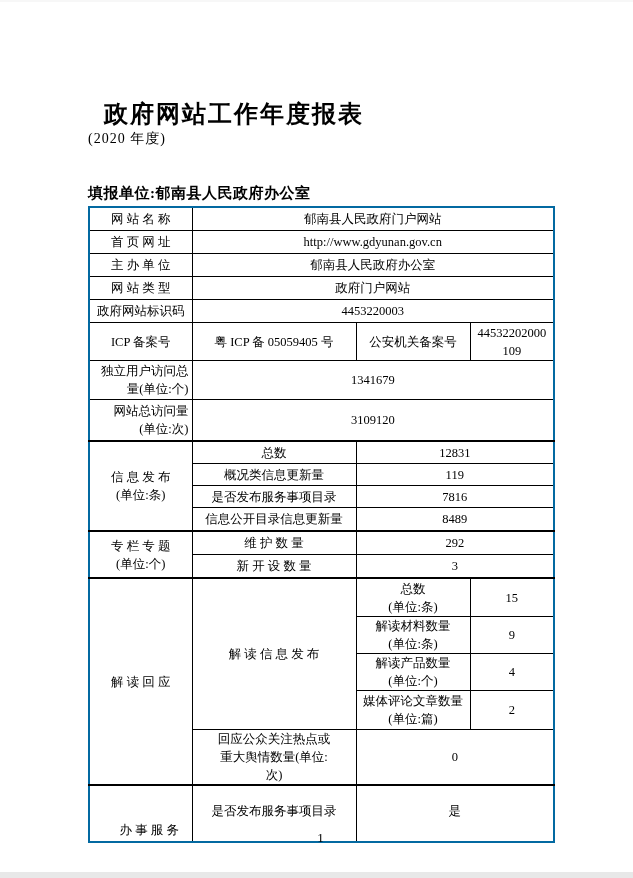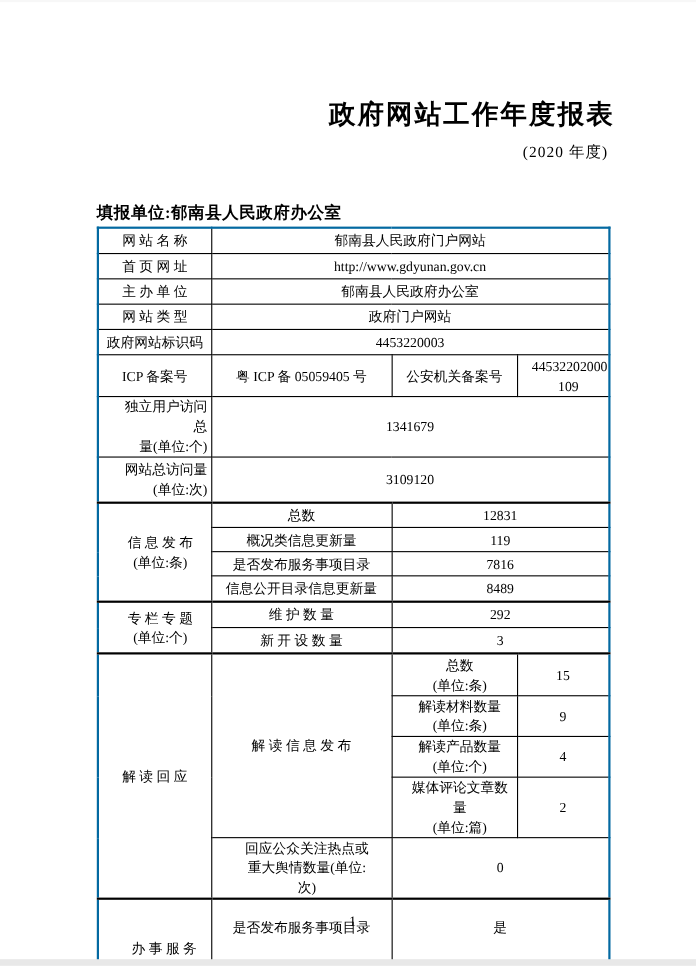--- a/index.html
+++ b/index.html
@@ -10,45 +10,45 @@
     color:#000;
     position:relative;
     overflow:hidden;
   }
   .sheet{position:absolute;left:0;top:0;width:633px;height:878px;background:#fff;}
   .edge-top{position:absolute;left:0;top:0;width:633px;height:2px;background:#f7f7f7;}
   .edge-bottom{position:absolute;left:0;top:872px;width:633px;height:6px;background:#e8e8e8;}
   .content{position:absolute;left:88px;top:0;width:465px;}
   .doc-title{
     position:absolute;left:0;top:82px;width:465px;
-    text-align:right;font-size:24px;font-weight:700;letter-spacing:2px;
+    text-align:left;font-size:24px;font-weight:700;letter-spacing:2px;
     font-family:"Liberation Sans","DejaVu Sans",sans-serif;
-    white-space:nowrap;margin:6px;
+    white-space:nowrap;margin:16px;
   }
   .doc-subtitle{
     position:absolute;left:0;top:130px;width:465px;
-    text-align:right;font-size:14px;letter-spacing:1px;
+    text-align:left;font-size:14px;letter-spacing:1px;
   }
   .reporting-unit{
     position:absolute;left:0;top:184px;width:465px;
     font-size:15px;font-weight:700;letter-spacing:.5px;
   }
   table.report{
     position:absolute;left:0;top:206px;
     width:465px;border-collapse:collapse;table-layout:fixed;
     border:2px solid #0369a1;
   }
   td{
     border:1px solid #000;
     font-size:12.5px;line-height:18px;
     text-align:center;vertical-align:middle;
     padding:0 3px;overflow:hidden;
   }
   tr.gsep td{border-top:2px solid #000;margin-left:30px;}
-  .pre{white-space:pre-line;padding-left:13px;}
+  .pre{white-space:pre-line;}
   .left{text-align:right;}
   .vbottom{vertical-align:bottom;padding-bottom:2px;padding-left:20px;}
   .vtop{vertical-align:top;padding-top:16px;}
   .h22 td{height:22px;}
   .h37 td{height:37px;}
   .h38 td{height:38px;}
   .h40 td{height:40px;}
   .h21 td{height:21px;}
   .h36 td{height:36px;}
   .h35 td{height:35px;}

